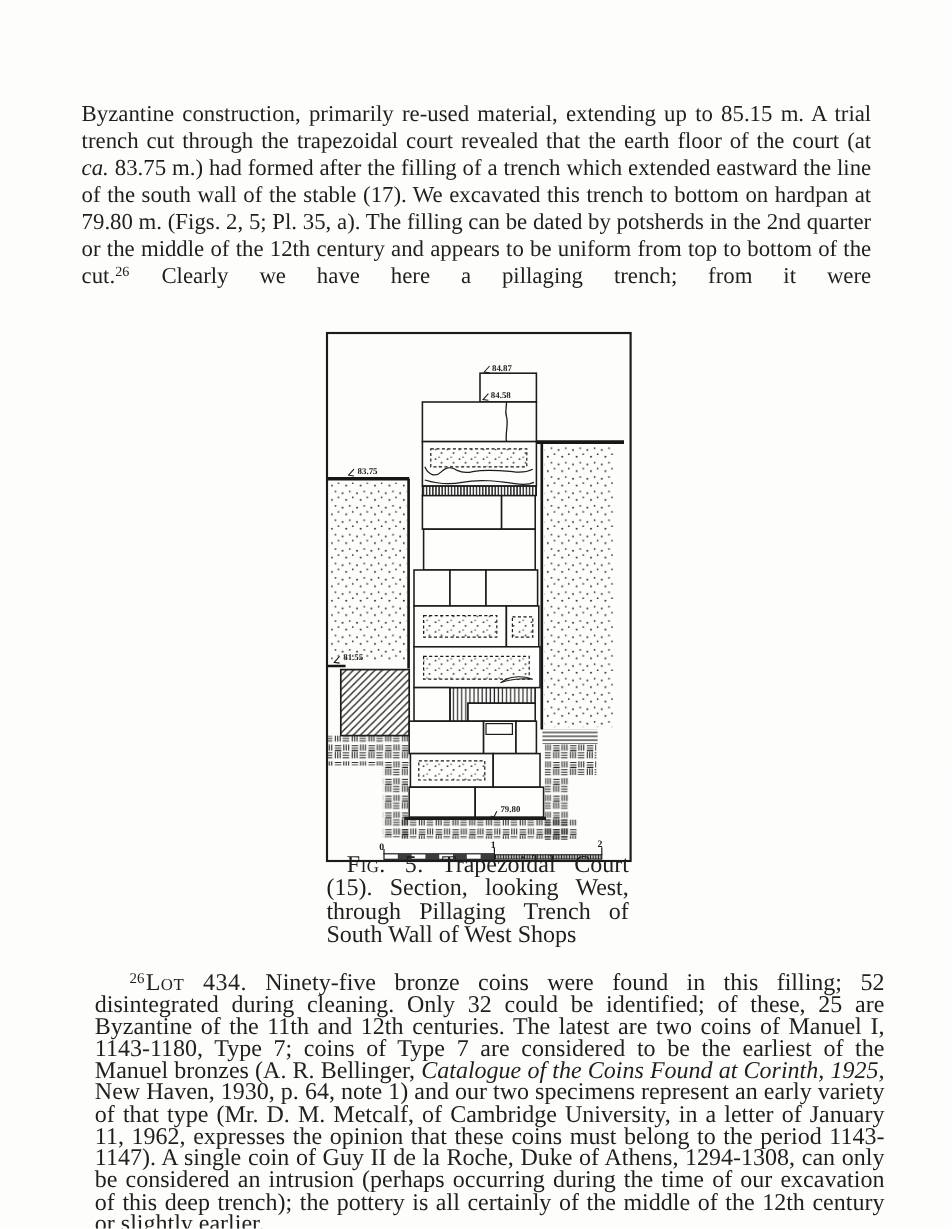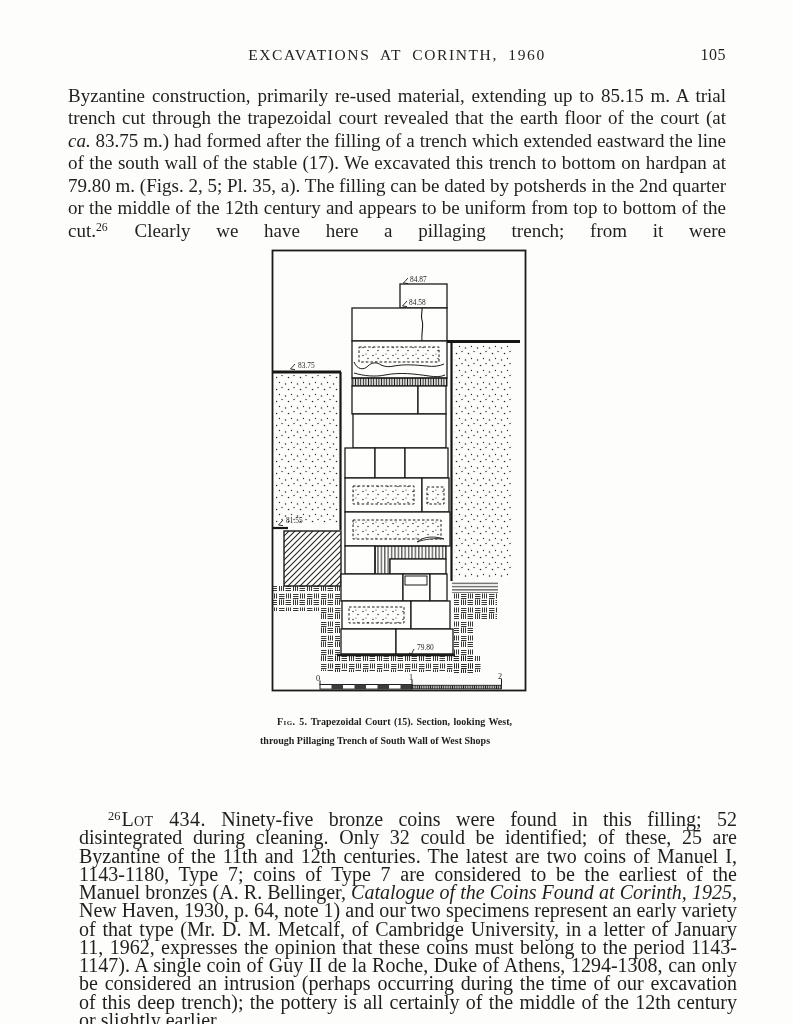--- a/index.html
+++ b/index.html
@@ -15,41 +15,37 @@
   .page-number{position:absolute;right:0;top:0;font-size:16px;letter-spacing:0.5px;}
   .body-text{
     position:absolute;left:68px;top:85px;width:658px;margin:0;
     font-size:19px;line-height:22.45px;text-align:justify;text-align-last:justify;
   }
   .body-text i, .footnote i{font-style:italic;}
   sup.fnref{
     font-size:0.62em;line-height:0;vertical-align:baseline;
     position:relative;top:-0.45em;margin-right:1px;
   }
-  .fig-wrap{position:absolute;left:271px;top:249px;width:256px;height:443px;margin:0;}
+  .fig-wrap{position:absolute;left:271px;top:276px;width:256px;height:443px;margin:0;font-weight:bold;}
   .caption{
-    position:absolute;left:260px;top:712px;width:252px;margin:0;
-    font-size:10px;line-height:19.4px;text-align:justify;text-indent:17px;font-weight:bold;
+    position:absolute;left:272px;top:712px;width:252px;margin:0;
+    font-size:20px;line-height:19.4px;text-align:justify;text-indent:17px;
   }
   .sc{font-variant-caps:small-caps;letter-spacing:0.4px;}
   .footnote{
     position:absolute;left:68px;top:799px;width:658px;margin:11px;
     font-size:20px;line-height:18.25px;text-align:justify;text-indent:29px;
   }
   svg text{font-family:"Liberation Serif", serif;fill:#1c1c1c;}
 </style>
 </head>
 <body>
 
 <div class="page">
 
-  <header class="running-head">
-    <div class="head-title">EXCAVATIONS AT CORINTH, 1960</div>
-    <div class="page-number">105</div>
-  </header>
 
   <p class="body-text"><span>Byzantine construction, primarily re-used material, extending up to 85.15 m. A trial trench cut through the trapezoidal court revealed that the earth floor of the court (at </span><i>ca.</i><span> 83.75 m.) had formed after the filling of a trench which extended eastward the line of the south wall of the stable (17). We excavated this trench to bottom on hardpan at 79.80 m. (Figs. 2, 5; Pl. 35, a). The filling can be dated by potsherds in the 2nd quarter or the middle of the 12th century and appears to be uniform from top to bottom of the cut.</span><sup class="fnref">26</sup><span> Clearly we have here a pillaging trench; from it were</span></p>
 
   <figure class="fig-wrap">
     <svg viewBox="0 0 256 443" width="256" height="443">
       <defs>
         <pattern id="dots" width="12" height="12" patternUnits="userSpaceOnUse">
           <circle cx="2.5" cy="3" r="0.8" fill="#2b2b2b"></circle>
           <circle cx="8.5" cy="1.5" r="0.7" fill="#2b2b2b"></circle>
           <circle cx="5.5" cy="8.5" r="0.8" fill="#2b2b2b"></circle>

